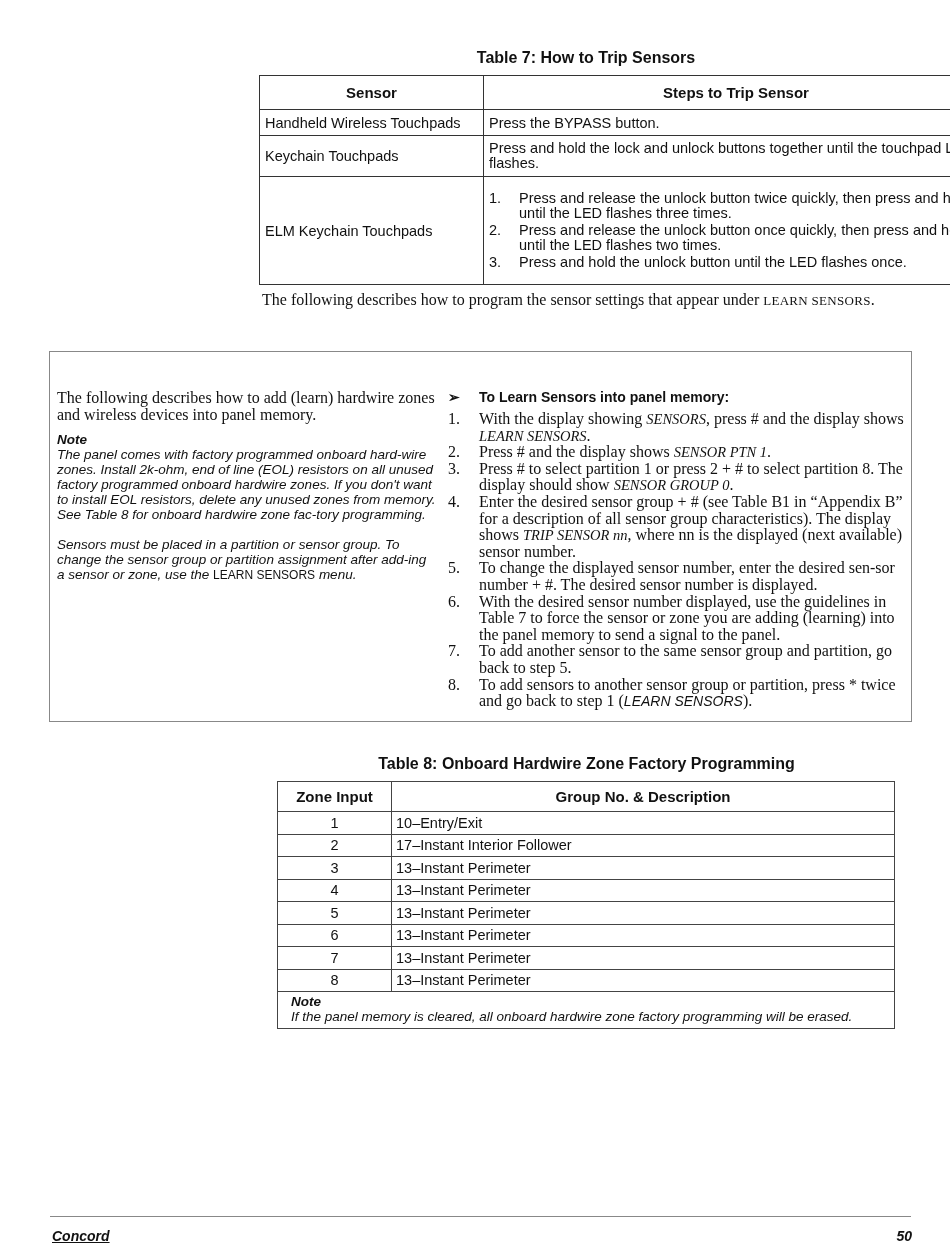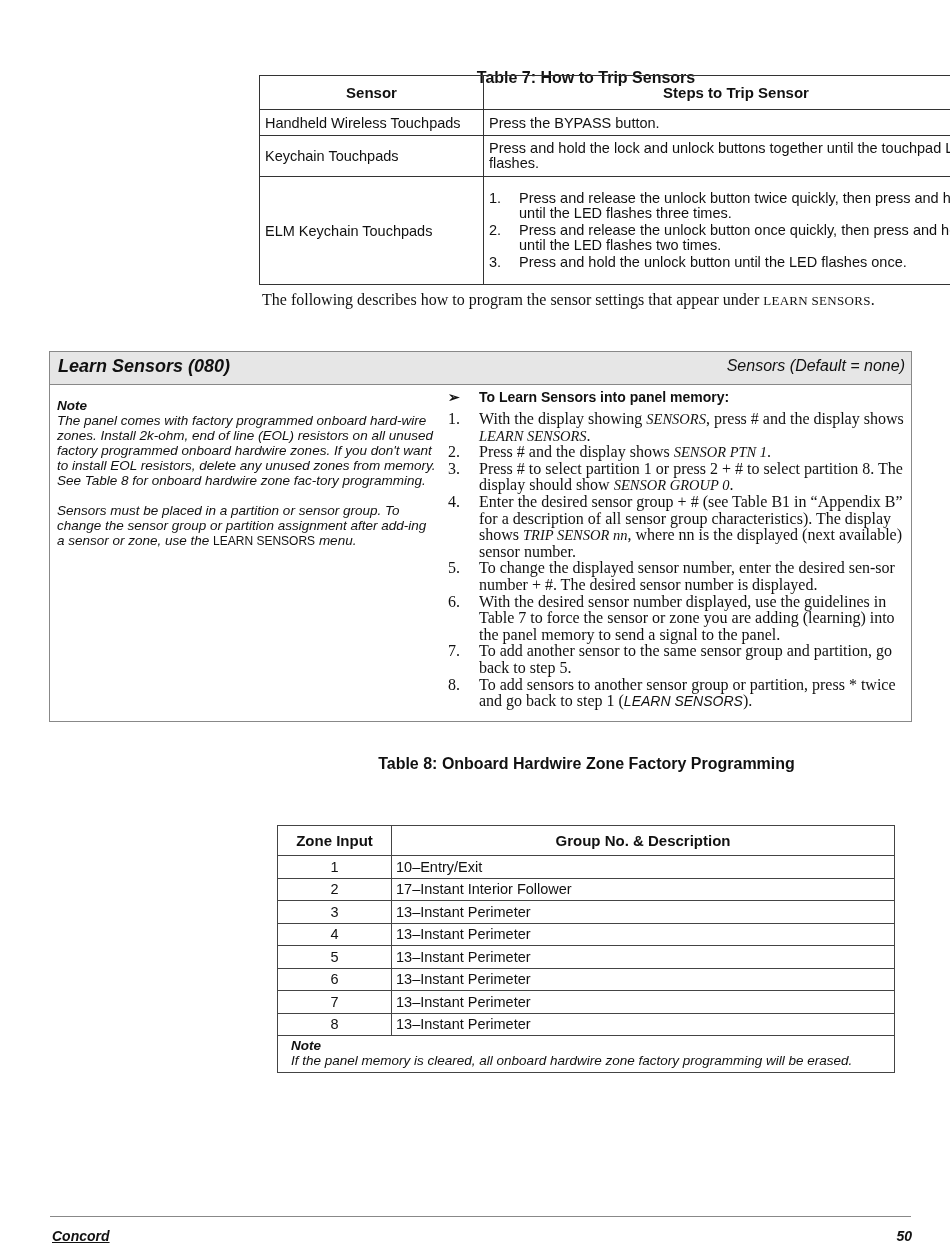--- a/index.html
+++ b/index.html
@@ -1,20 +1,20 @@
 <!DOCTYPE html>
 <html><head>
 <meta charset="utf-8">
 <style>
   html, body { margin:0; padding:0; background:#ffffff; }
   body { width:950px; height:1254px; position:relative; overflow:hidden; color:#111; font-family:"Liberation Sans", sans-serif; }
   .abs { position:absolute; }
 
   
-  .t7-title { left:260px; top:49px; width:652px; text-align:center; font-weight:bold; font-size:16px;margin-top:20px; }
+  .t7-title { left:260px; top:49px; width:652px; text-align:center; font-weight:bold; font-size:16px; }
   table { border-collapse:collapse; }
   .t7 { left:259px; top:75px; width:730px; font-size:14.5px; }
   .t7 td, .t7 th { border:1.5px solid #333; padding:0 5px; vertical-align:middle; }
   .t7 th { font-weight:bold; height:33px; font-size:15px; }
   .t7 col.c1 { width:224px; }
   .t7 .r1 td { height:25px; }
   .t7 .r2 td { height:40px; line-height:15px; }
   .t7 .r3 td { height:107px; }
   .steps { margin:0; padding:0; list-style:none; }
   .steps li { display:flex; line-height:15px; margin:2px 0; }
@@ -37,21 +37,21 @@
   .proc-h .arr { width:31px; flex:none; }
   .proc ol { margin:0; padding:0; list-style:none; }
   .proc li { display:flex; font-family:"Liberation Serif", serif; font-size:16px; line-height:16.6px; margin:0; }
   .proc li .n { width:31px; flex:none; }
   .proc li.first { margin-top:6px; }
   i.d { font-style:italic; font-size:14.5px; }
   .sansi { font-family:"Liberation Sans", sans-serif; font-style:italic; font-size:14px; }
 
   
   .t8-title { left:278px; top:755px; width:617px; text-align:center; font-weight:bold; font-size:16px; }
-  .t8 { left:277px; top:825px; width:618px; font-size:14.5px; }
+  .t8 { left:277px; top:781px; width:618px; font-size:14.5px; }
   .t8 td, .t8 th { border:1.2px solid #444; padding:0 4px; }
   .t8 th { font-weight:bold; height:29px; font-size:15px; }
   .t8 col.c1 { width:114px; }
   .t8 td.z { text-align:center; }
   .t8 .row td { height:21.5px; }
   .t8 .note td { padding:2px 13px 4px; }
   .t8-note-h { font-weight:bold; font-style:italic; font-size:13.5px; }
   .t8-note-p { font-style:italic; font-size:13.5px; }
 
   
@@ -99,26 +99,23 @@
             </li>
       </ol>
     </td>
   </tr>
 </tbody>
   </table>
 
 <div class="abs intro7"><span>The following describes how to program the sensor settings that appear under </span><span class="sc">LEARN SENSORS</span><span>.</span></div>
 
 <div class="abs box">
-  <div class="box-head">
-    <div class="box-title">Learn Sensors (080)</div>
-    <div class="box-right">Sensors (Default = none)</div>
-  </div>
 
   <div class="left-col">
+    <div class="left-intro serif">The following describes how to add (learn) hardwire zones and wireless devices into panel memory.</div>
     <div class="note-h">Note</div>
     <div class="note-p">The panel comes with factory programmed onboard hard-wire zones. Install 2k-ohm, end of line (EOL) resistors on all unused factory programmed onboard hardwire zones. If you don't want to install EOL resistors, delete any unused zones from memory. See Table 8 for onboard hardwire zone fac-tory programming.</div>
     <div class="note-p" style="margin-top:15px;"><span>Sensors must be placed in a partition or sensor group. To change the sensor group or partition assignment after add-ing a sensor or zone, use the </span><span style="font-size:12px;font-style:normal;">LEARN SENSORS</span><span> menu.</span></div>
   </div>
 
   <div class="right-col proc">
     <div class="proc-h">
       <span class="arr">➢</span>
       <span>To Learn Sensors into panel memory:</span>
     </div>

